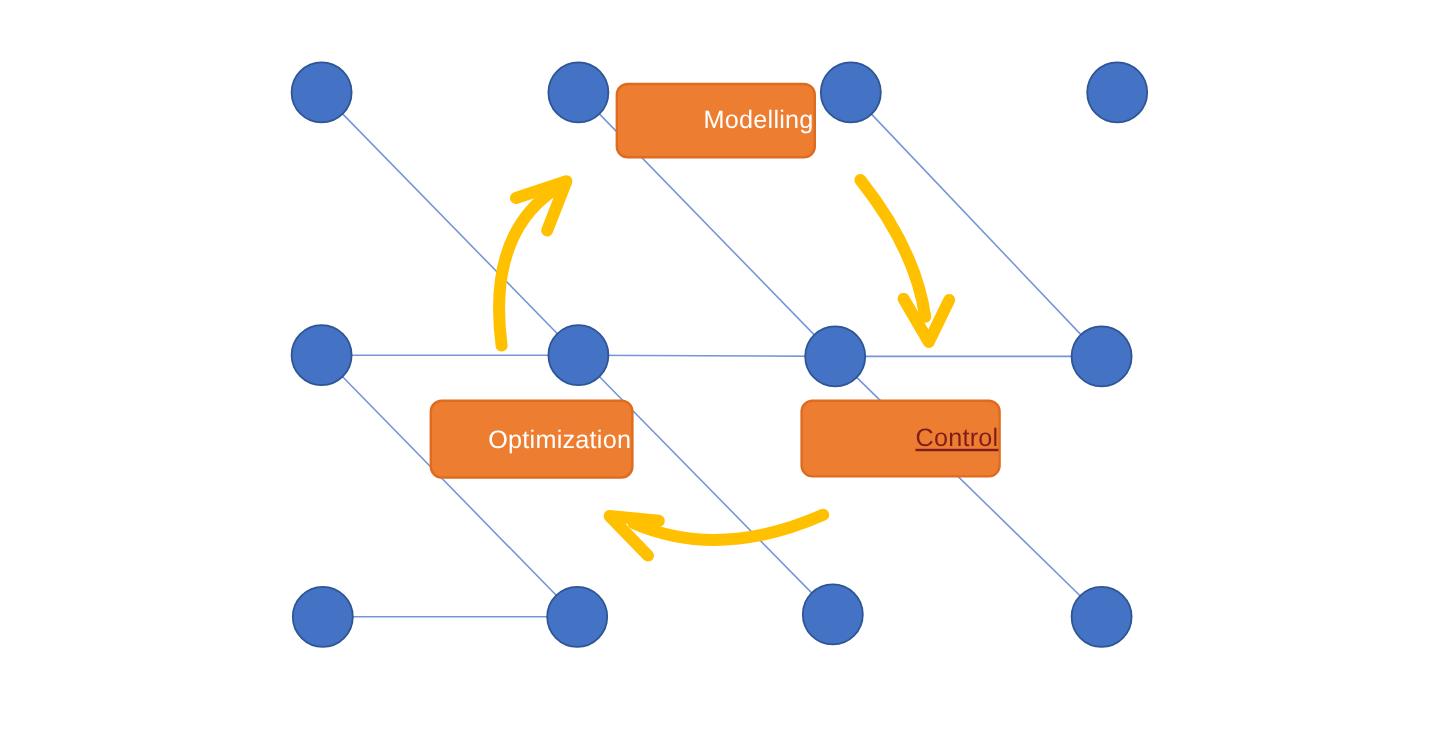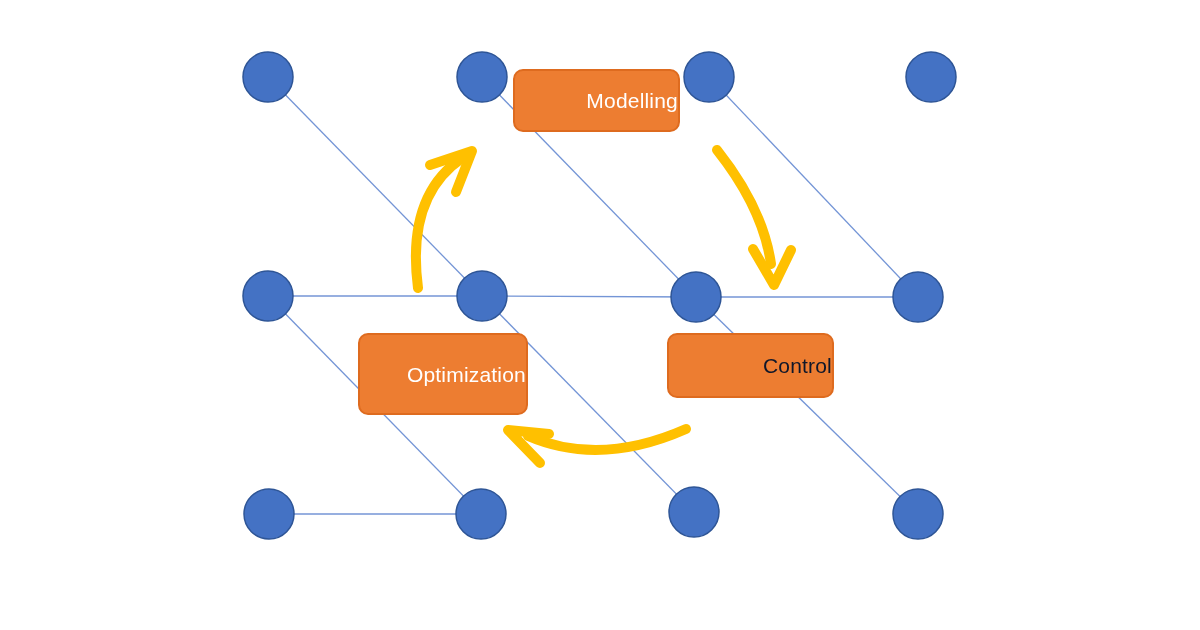--- a/index.html
+++ b/index.html
@@ -69,20 +69,20 @@
         <g>
           <path d="M 686 429 Q 600 467 528 436" fill="none" stroke="#FFC000" stroke-width="10" stroke-linecap="round"></path>
           <polyline points="549,434 508,430 540,463" fill="none" stroke="#FFC000" stroke-width="10" stroke-linecap="round" stroke-linejoin="round"></polyline>
         </g>
       </g>
   </svg>
   <div id="boxes-layer">
       <div class="box" style="left: 513px; top: 69px; width: 167px; height: 63px; background: rgb(237, 125, 49); border-color: rgb(222, 107, 31);">
         <span style="color: rgb(255, 255, 255);">Modelling</span>
       </div>
-      <div class="box" style="left: 358px; top: 333px; width: 170px; height: 82px; background: rgb(237, 125, 49); border-color: rgb(222, 107, 31); padding-left: 44px;">
+      <div class="box" style="left: 358px; top: 333px; width: 170px; height: 66px; background: rgb(237, 125, 49); border-color: rgb(222, 107, 31); padding-left: 44px;">
         <span style="color: rgb(255, 255, 255);">Optimization</span>
       </div>
       <div class="box" style="left: 667px; top: 333px; width: 167px; height: 65px; background: rgb(237, 125, 49); border-color: rgb(222, 107, 31);">
-        <span style="color: #0f172a;">Control</span>
+        <span style="color: #7f1d1d; text-decoration: underline;">Control</span>
       </div>
     </div>
 </div>
 
 </body></html>

